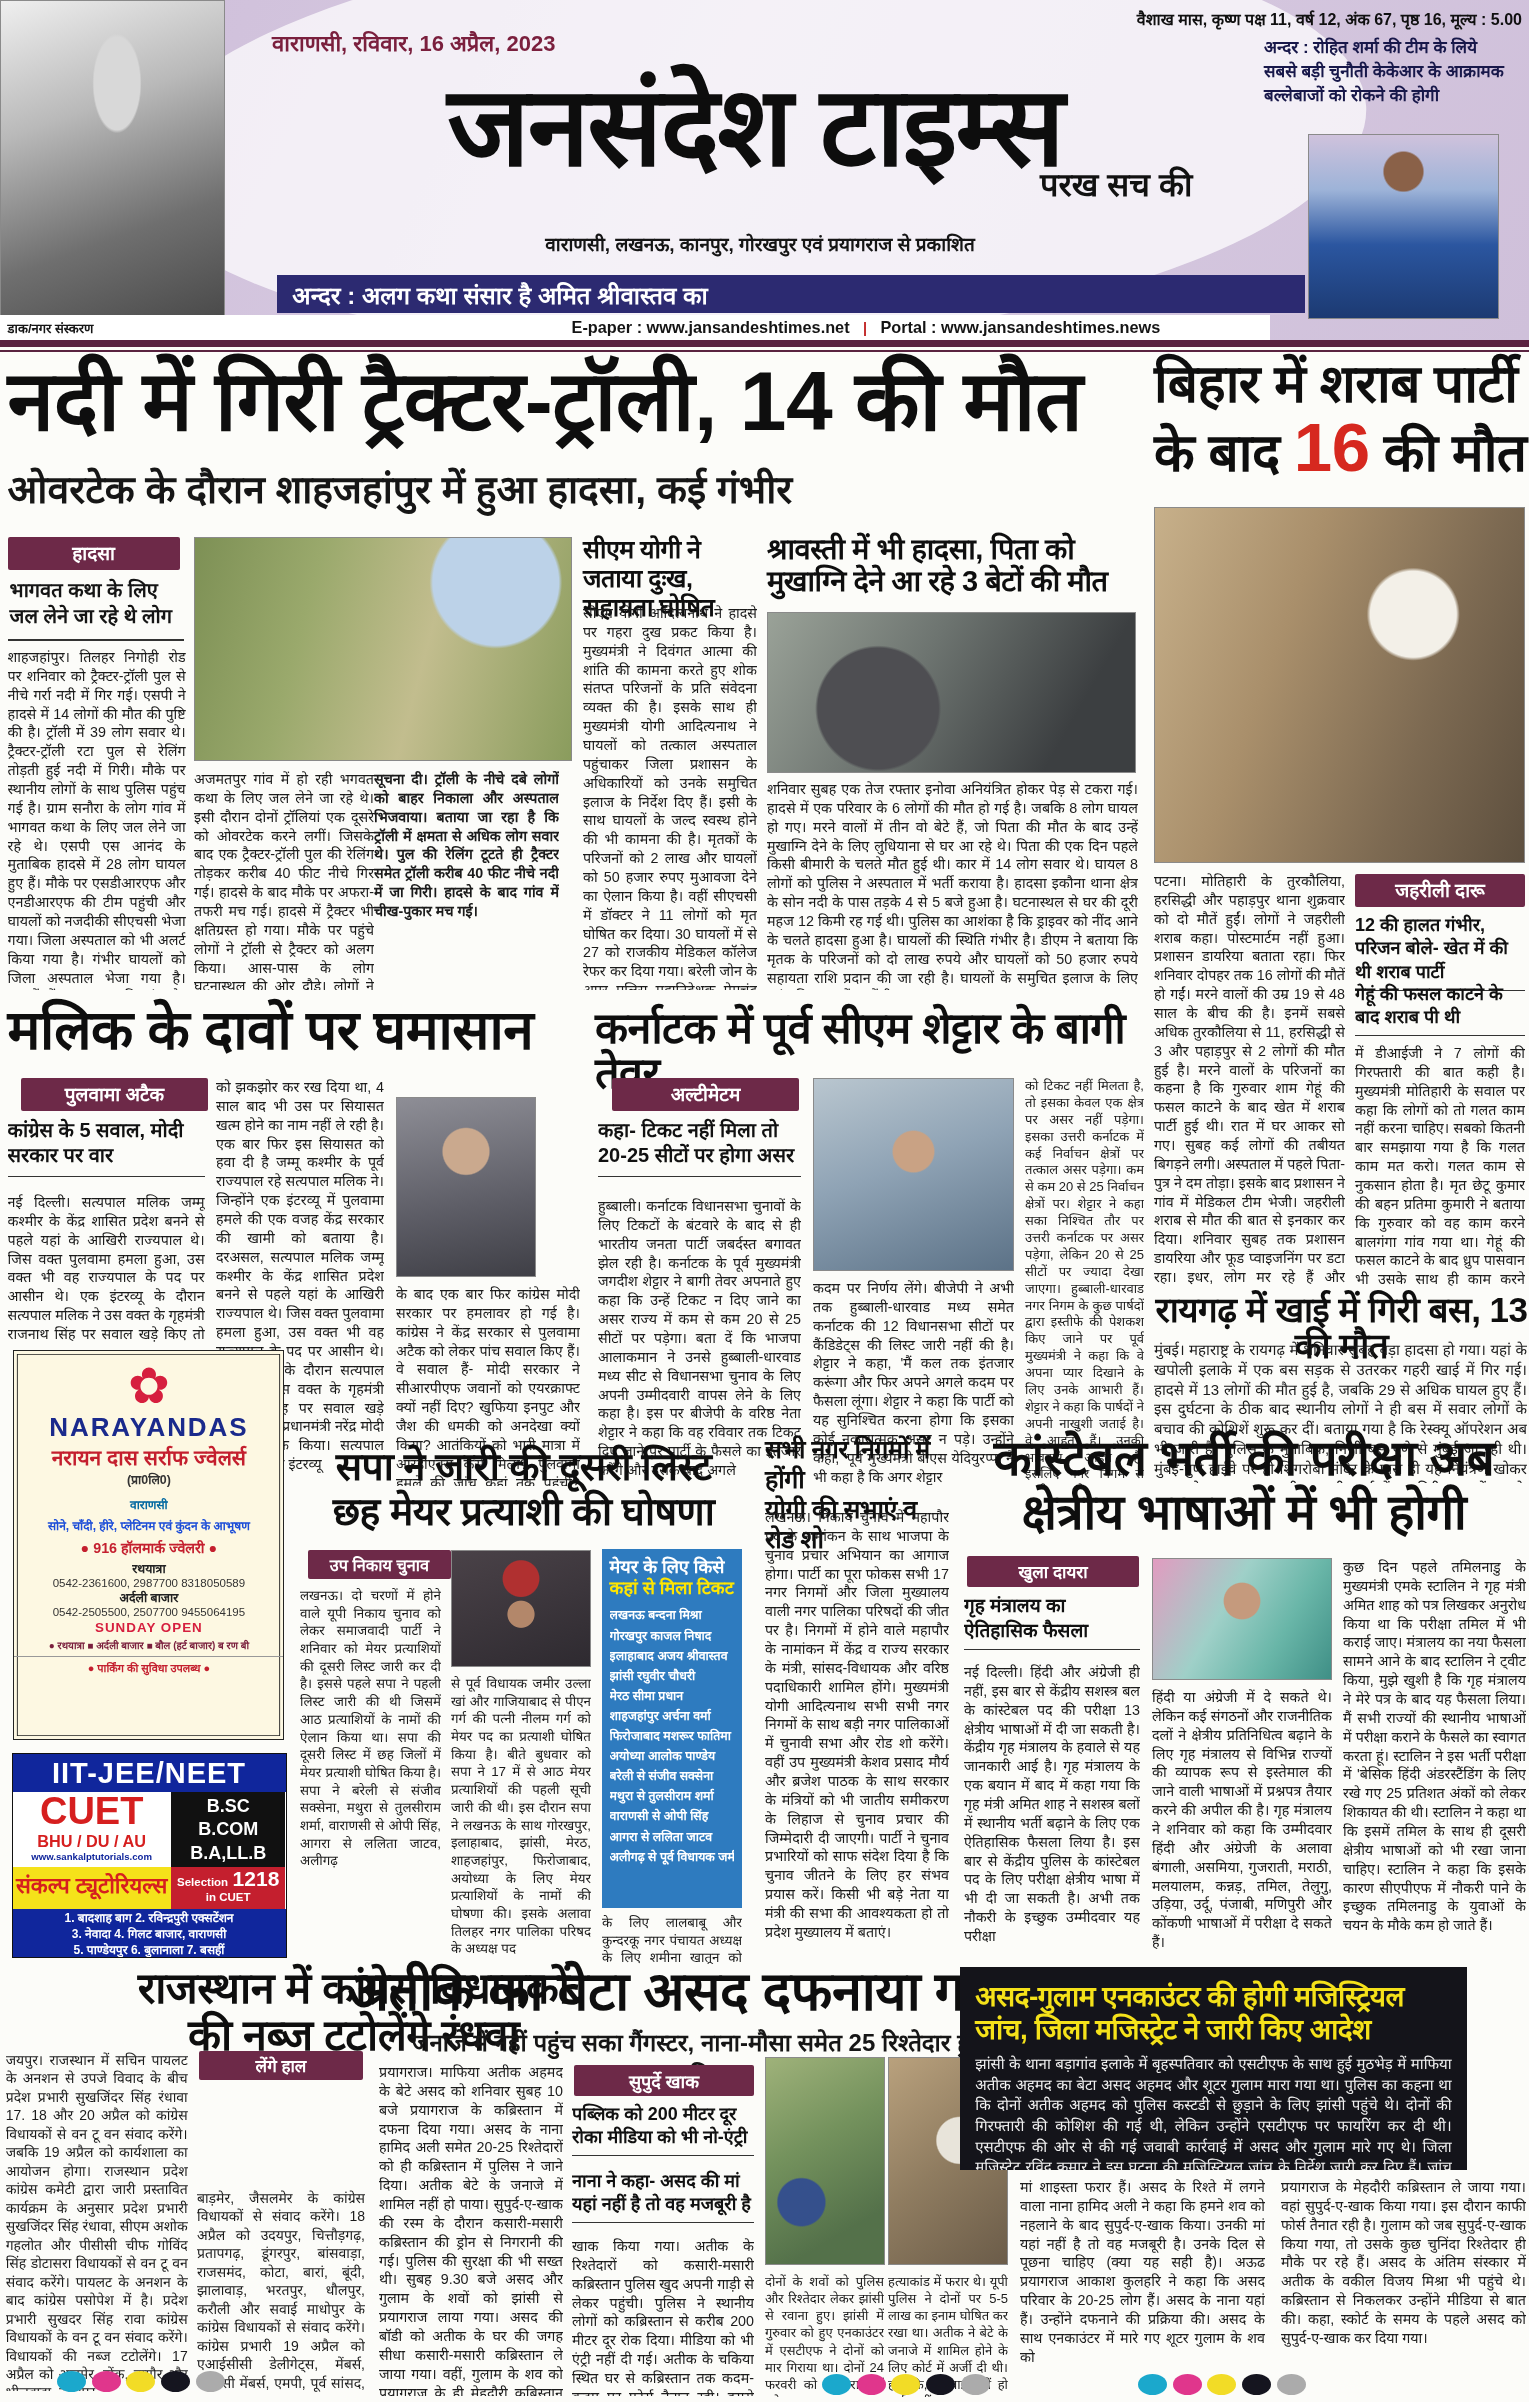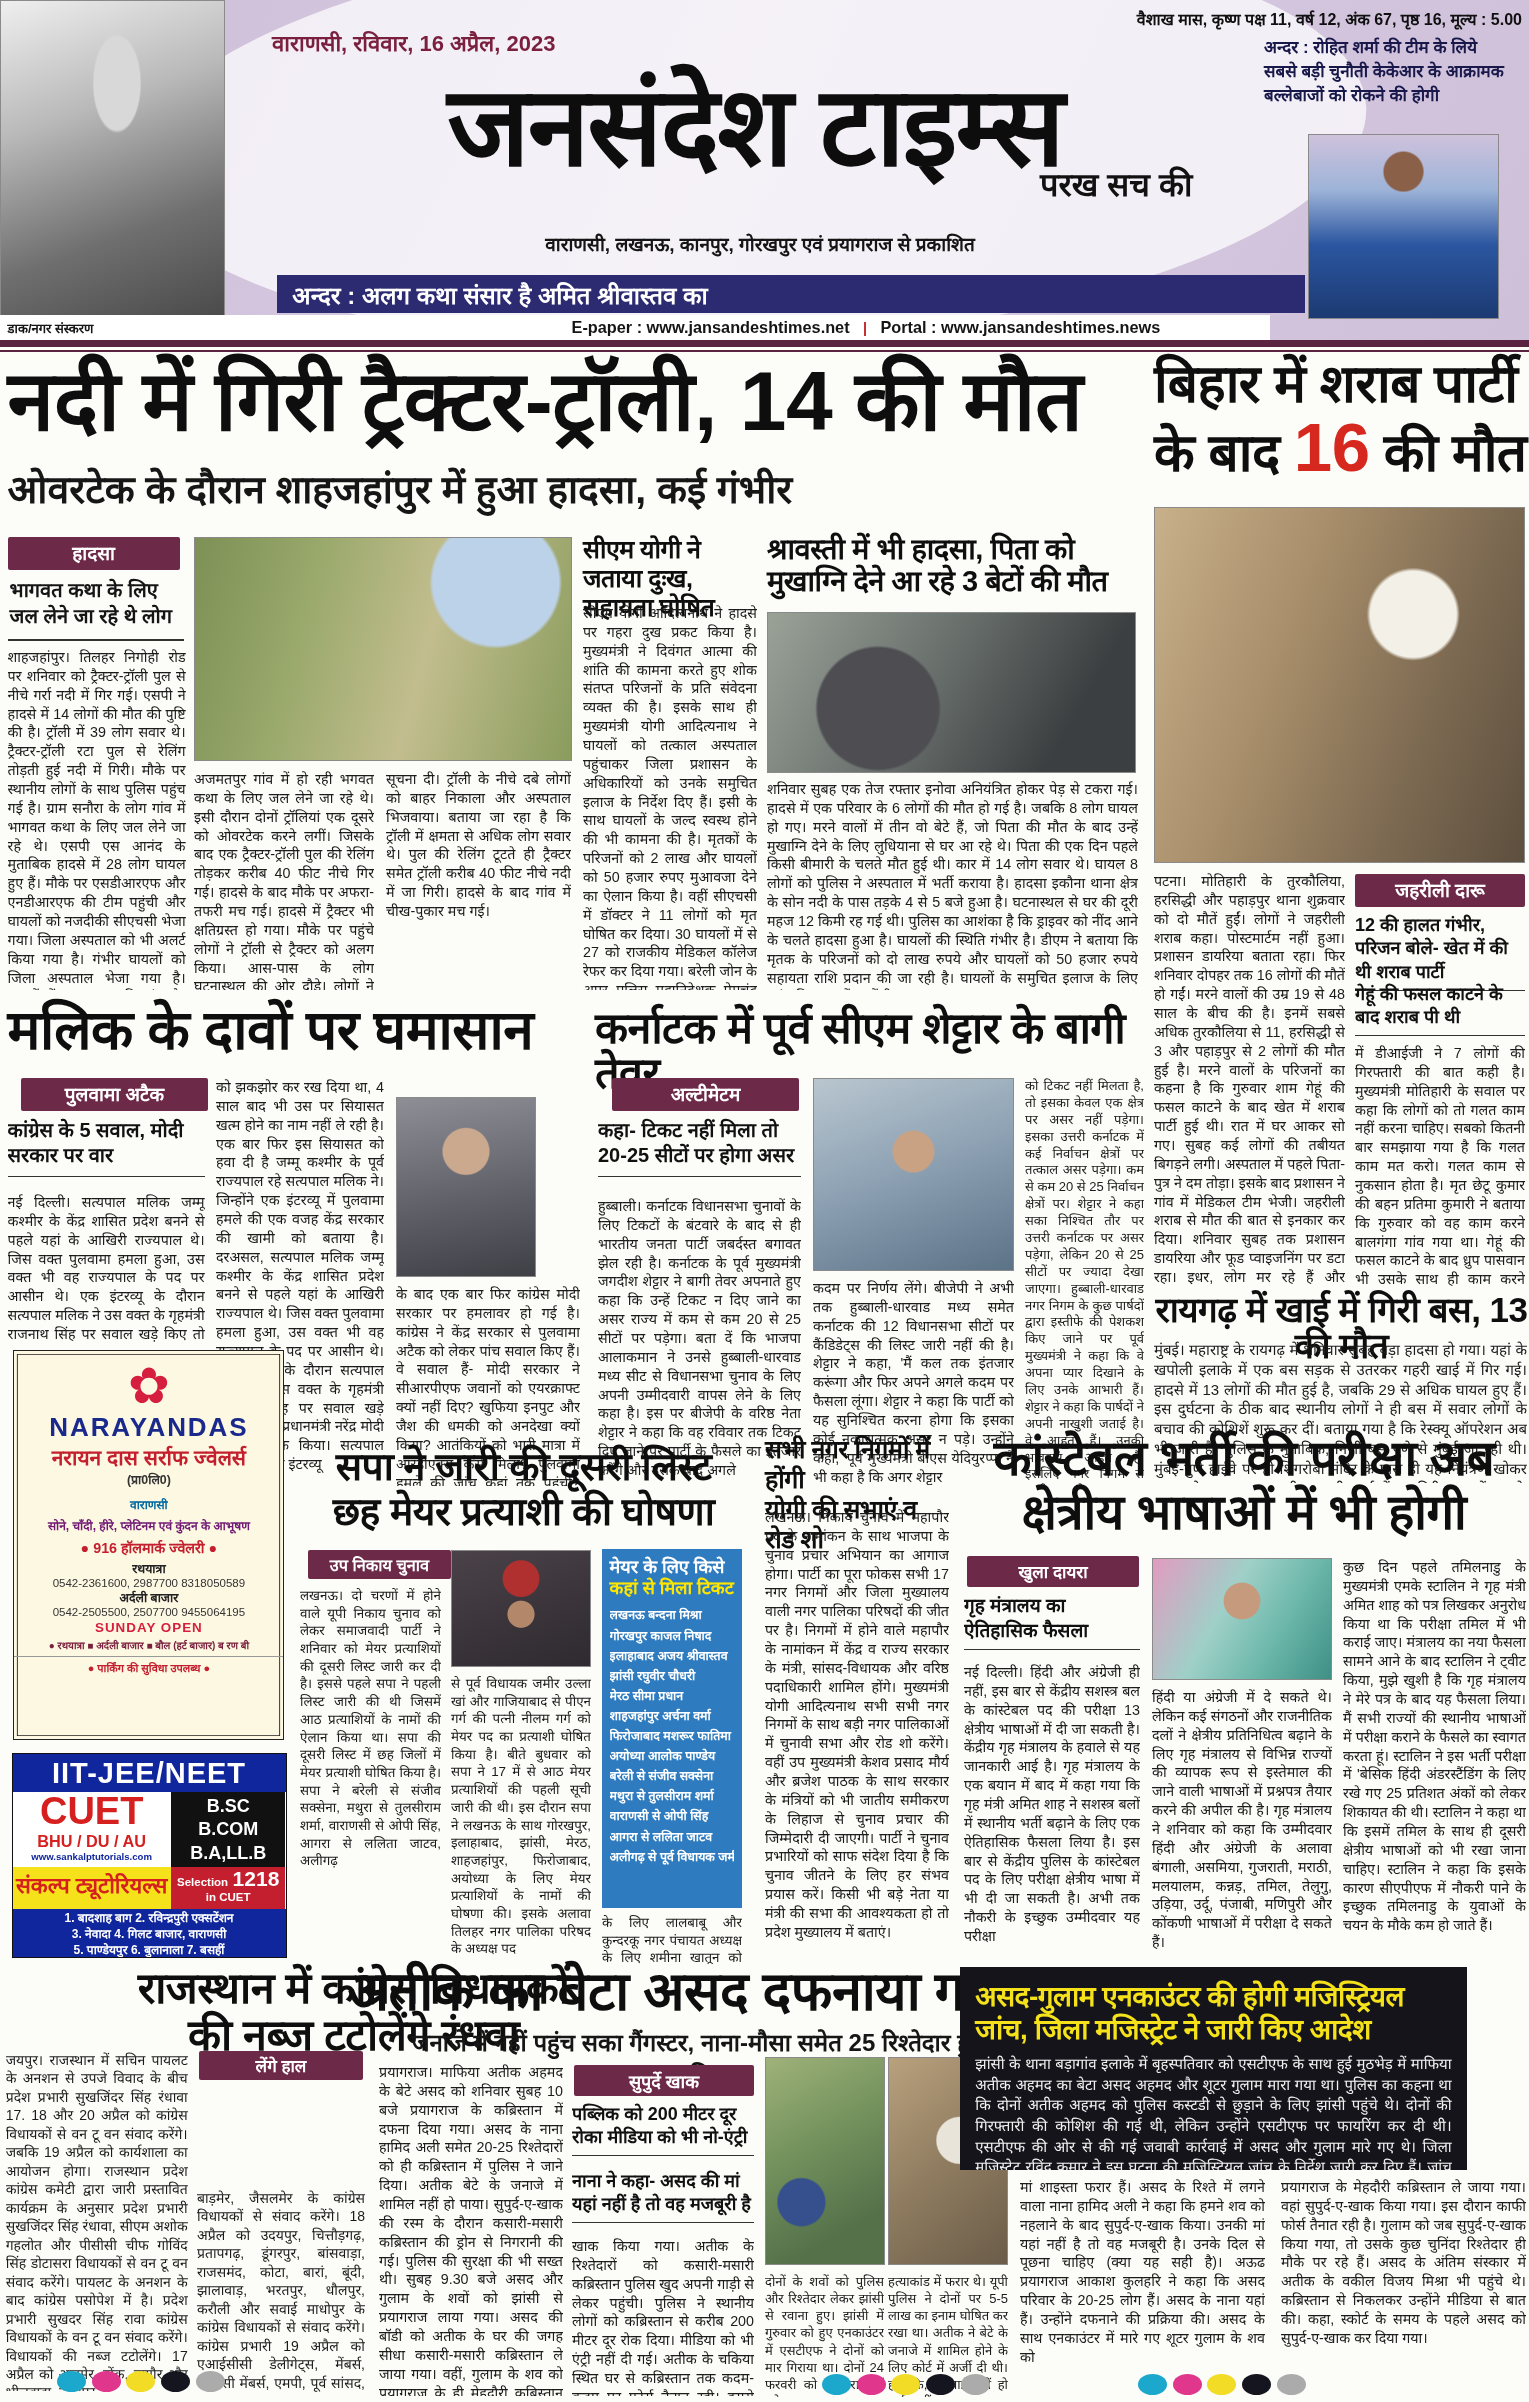--- a/index.html
+++ b/index.html
@@ -88,21 +88,21 @@
     <span>की मौत</span>
   </div>
 
   <div class="abs kicker" style="left:7.6px;top:537px;width:172px;height:32.5px;">हादसा</div>
   <div class="abs" style="left:9.6px;top:577px;width:174px;font-weight:700;font-size:20px;line-height:1.3;">भागवत कथा के लिए जल लेने जा रहे थे लोग</div>
   <div class="abs hr" style="left:7.6px;top:639px;width:176px;"></div>
   <div class="abs body-sm" style="left:7.6px;top:648px;width:178px;height:342px;">शाहजहांपुर। तिलहर निगोही रोड पर शनिवार को ट्रैक्टर-ट्रॉली पुल से नीचे गर्रा नदी में गिर गई। एसपी ने हादसे में 14 लोगों की मौत की पुष्टि की है। ट्रॉली में 39 लोग सवार थे। ट्रैक्टर-ट्रॉली रटा पुल से रेलिंग तोड़ती हुई नदी में गिरी। मौके पर स्थानीय लोगों के साथ पुलिस पहुंच गई है। ग्राम सनौरा के लोग गांव में भागवत कथा के लिए जल लेने जा रहे थे। एसपी एस आनंद के मुताबिक हादसे में 28 लोग घायल हुए हैं। मौके पर एसडीआरएफ और एनडीआरएफ की टीम पहुंची और घायलों को नजदीकी सीएचसी भेजा गया। जिला अस्पताल को भी अलर्ट किया गया है। गंभीर घायलों को जिला अस्पताल भेजा गया है। मृतकों में ज्यादातर महिलाएं और बच्चे शामिल हैं। दो ट्रैक्टर-ट्रॉली और डीसीएम से लोग</div>
 
   <div class="abs ph photo-river" style="left:194px;top:537px;width:378px;height:224px;"></div>
   <div class="abs body-sm" style="left:194px;top:770px;width:180px;height:220px;">अजमतपुर गांव में हो रही भगवत कथा के लिए जल लेने जा रहे थे। इसी दौरान दोनों ट्रॉलियां एक दूसरे को ओवरटेक करने लगीं। जिसके बाद एक ट्रैक्टर-ट्रॉली पुल की रेलिंग तोड़कर करीब 40 फीट नीचे गिर गई। हादसे के बाद मौके पर अफरा-तफरी मच गई। हादसे में ट्रैक्टर भी क्षतिग्रस्त हो गया। मौके पर पहुंचे लोगों ने ट्रॉली से ट्रैक्टर को अलग किया। आस-पास के लोग घटनास्थल की ओर दौड़े। लोगों ने पुलिस को</div>
-  <div class="abs body-sm" style="left:386px;top:770px;width:185px;height:220px;">सूचना दी। ट्रॉली के नीचे दबे लोगों को बाहर निकाला और अस्पताल भिजवाया। बताया जा रहा है कि ट्रॉली में क्षमता से अधिक लोग सवार थे। पुल की रेलिंग टूटते ही ट्रैक्टर समेत ट्रॉली करीब 40 फीट नीचे नदी में जा गिरी। हादसे के बाद गांव में चीख-पुकार मच गई।</div>
+  <div class="abs body-sm" style="left:374px;top:770px;width:185px;height:220px;font-weight:bold;">सूचना दी। ट्रॉली के नीचे दबे लोगों को बाहर निकाला और अस्पताल भिजवाया। बताया जा रहा है कि ट्रॉली में क्षमता से अधिक लोग सवार थे। पुल की रेलिंग टूटते ही ट्रैक्टर समेत ट्रॉली करीब 40 फीट नीचे नदी में जा गिरी। हादसे के बाद गांव में चीख-पुकार मच गई।</div>
 
   <div class="abs hl" style="left:583px;top:535px;width:174px;font-size:25px;line-height:1.15;">सीएम योगी ने जताया दुःख, सहायता घोषित</div>
   <div class="abs body-sm" style="left:583px;top:604px;width:174px;height:386px;">सीएम योगी आदित्यनाथ ने हादसे पर गहरा दुख प्रकट किया है। मुख्यमंत्री ने दिवंगत आत्मा की शांति की कामना करते हुए शोक संतप्त परिजनों के प्रति संवेदना व्यक्त की है। इसके साथ ही मुख्यमंत्री योगी आदित्यनाथ ने घायलों को तत्काल अस्पताल पहुंचाकर जिला प्रशासन के अधिकारियों को उनके समुचित इलाज के निर्देश दिए हैं। इसी के साथ घायलों के जल्द स्वस्थ होने की भी कामना की है। मृतकों के परिजनों को 2 लाख और घायलों को 50 हजार रुपए मुआवजा देने का ऐलान किया है। वहीं सीएचसी में डॉक्टर ने 11 लोगों को मृत घोषित कर दिया। 30 घायलों में से 27 को राजकीय मेडिकल कॉलेज रेफर कर दिया गया। बरेली जोन के अपर पुलिस महानिदेशक प्रेमचंद्र मीना, आईजी डॉ. राकेश, डीएम उमेश प्रताप सिंह, एसपी एस. आनंद आदि अधिकारी सीएचसी पहुंचे।</div>
 
   <div class="abs hl" style="left:767px;top:533px;width:373px;font-size:29px;line-height:1.12;">श्रावस्ती में भी हादसा, पिता को मुखाग्नि देने आ रहे 3 बेटों की मौत</div>
   <div class="abs ph photo-wreck" style="left:767px;top:612px;width:369px;height:161px;"></div>
   <div class="abs body-sm" style="left:767px;top:780px;width:371px;height:210px;">शनिवार सुबह एक तेज रफ्तार इनोवा अनियंत्रित होकर पेड़ से टकरा गई। हादसे में एक परिवार के 6 लोगों की मौत हो गई है। जबकि 8 लोग घायल हो गए। मरने वालों में तीन वो बेटे हैं, जो पिता की मौत के बाद उन्हें मुखाग्नि देने के लिए लुधियाना से घर आ रहे थे। पिता की एक दिन पहले किसी बीमारी के चलते मौत हुई थी। कार में 14 लोग सवार थे। घायल 8 लोगों को पुलिस ने अस्पताल में भर्ती कराया है। हादसा इकौना थाना क्षेत्र के सोन नदी के पास तड़के 4 से 5 बजे हुआ है। घटनास्थल से घर की दूरी महज 12 किमी रह गई थी। पुलिस का आशंका है कि ड्राइवर को नींद आने के चलते हादसा हुआ है। घायलों की स्थिति गंभीर है। डीएम ने बताया कि मृतक के परिजनों को दो लाख रुपये और घायलों को 50 हजार रुपये सहायता राशि प्रदान की जा रही है। घायलों के समुचित इलाज के लिए प्रबंध किए गए हैं। एजेंसी</div>
 
   <div class="abs ph photo-crowd" style="left:1154px;top:507px;width:371px;height:356px;"></div>
   <div class="abs body-sm" style="left:1154px;top:872px;width:191px;height:415px;">पटना। मोतिहारी के तुरकौलिया, हरसिद्धी और पहाड़पुर थाना शुक्रवार को दो मौतें हुईं। लोगों ने जहरीली शराब कहा। पोस्टमार्टम नहीं हुआ। प्रशासन डायरिया बताता रहा। फिर शनिवार दोपहर तक 16 लोगों की मौतें हो गईं। मरने वालों की उम्र 19 से 48 साल के बीच की है। इनमें सबसे अधिक तुरकौलिया से 11, हरसिद्धी से 3 और पहाड़पुर से 2 लोगों की मौत हुई है। मरने वालों के परिजनों का कहना है कि गुरुवार शाम गेहूं की फसल काटने के बाद खेत में शराब पार्टी हुई थी। रात में घर आकर सो गए। सुबह कई लोगों की तबीयत बिगड़ने लगी। अस्पताल में पहले पिता-पुत्र ने दम तोड़ा। इसके बाद प्रशासन ने गांव में मेडिकल टीम भेजी। जहरीली शराब से मौत की बात से इनकार कर दिया। शनिवार सुबह तक प्रशासन डायरिया और फूड प्वाइजनिंग पर डटा रहा। इधर, लोग मर रहे हैं और पोस्टमार्टम बगैर परिवार वालों ने 7 लाशों को जला दिया गया। 12 लोग गंभीर है, उनके बारे में कोई जानकारी खुलकर नहीं आ रही है। इनके परिजनों का रो-रोकर बुरा हाल है। इन लोगों द्वारा भी शराब पीने की बात सामने आ रही है। इधर, मामला गंभीर होते देख पुलिस मुख्यालय के मोतिहारी एसपी को जांच का निर्देश दिया है। पटना से मद्य निषेध विभाग की एक स्पेशल टीम मोतीहारी पहुंच गई है। इधर, इस मामले</div>
@@ -130,21 +130,21 @@
   <div class="abs ph photo-shettar" style="left:813px;top:1078px;width:201px;height:193px;"></div>
   <div class="abs body-sm" style="left:813px;top:1279px;width:201px;height:206px;">कदम पर निर्णय लेंगे। बीजेपी ने अभी तक हुब्बाली-धारवाड मध्य समेत कर्नाटक की 12 विधानसभा सीटों पर कैंडिडेट्स की लिस्ट जारी नहीं की है। शेट्टार ने कहा, 'मैं कल तक इंतजार करूंगा और फिर अपने अगले कदम पर फैसला लूंगा। शेट्टार ने कहा कि पार्टी को यह सुनिश्चित करना होगा कि इसका कोई नकारात्मक असर न पड़े। उन्होंने कहा, 'पूर्व मुख्यमंत्री बीएस येदियुरप्पा ने भी कहा है कि अगर शेट्टार</div>
   <div class="abs body-xs" style="left:1025px;top:1078px;width:119px;height:407px;">को टिकट नहीं मिलता है, तो इसका केवल एक क्षेत्र पर असर नहीं पड़ेगा। इसका उत्तरी कर्नाटक में कई निर्वाचन क्षेत्रों पर तत्काल असर पड़ेगा। कम से कम 20 से 25 निर्वाचन क्षेत्रों पर। शेट्टार ने कहा सका निश्चित तौर पर उत्तरी कर्नाटक पर असर पड़ेगा, लेकिन 20 से 25 सीटों पर ज्यादा देखा जाएगा। हुब्बाली-धारवाड नगर निगम के कुछ पार्षदों द्वारा इस्तीफे की पेशकश किए जाने पर पूर्व मुख्यमंत्री ने कहा कि वे अपना प्यार दिखाने के लिए उनके आभारी हैं। शेट्टार ने कहा कि पार्षदों ने अपनी नाखुशी जताई है। वे आहत हैं। उनकी भावनाएं आहत हैं, इसलिए नगर निगम से इस्तीफा देकर अपना आक्रोश जता रहे हैं। शेट्टार ने कहा कि वह पार्षदों की राय पर गौर करेंगे और फिर अगले कदम पर फैसला लेंगे।</div>
 
   <div id="ad-nd" class="abs" style="left:13.4px;top:1350px;width:271px;height:390px;">
     <div style="font-size:50px;color:#d61f3e;line-height:1;">✿</div>
     <div style="font-size:26px;color:#1a2a8c;letter-spacing:1.9px;font-weight:600;margin-top:1.9px;">NARAYANDAS</div>
     <div style="font-size:21px;color:#c41f2e;font-weight:800;">नरायन दास सर्राफ ज्वेलर्स</div>
     <div style="font-size:12.4px;font-weight:700;color:#333;">(प्रा0लि0)</div>
     <div style="font-size:12px;font-weight:800;color:#0369a1;margin-top:8px;">वाराणसी</div>
-    <div style="font-size:12px;font-weight:700;color:#701a75;margin-top:3.8px;">सोने, चाँदी, हीरे, प्लेटिनम एवं कुंदन के आभूषण</div>
+    <div style="font-size:12px;font-weight:700;color:#1d4ed8;margin-top:3.8px;">सोने, चाँदी, हीरे, प्लेटिनम एवं कुंदन के आभूषण</div>
     <div style="font-size:14.3px;font-weight:800;color:#c41f2e;margin-top:3.8px;">● 916 हॉलमार्क ज्वेलरी ●</div>
     <div style="font-size:12.4px;font-weight:800;color:#222;margin-top:2.9px;">रथयात्रा</div>
     <div style="font-size:11.5px;color:#333;">0542-2361600, 2987700  8318050589</div>
     <div style="font-size:12.4px;font-weight:800;color:#222;">अर्दली बाजार</div>
     <div style="font-size:11.5px;color:#333;">0542-2505500, 2507700  9455064195</div>
     <div style="font-size:13.4px;font-weight:800;color:#d61f3e;letter-spacing:1px;margin-top:1.9px;">SUNDAY OPEN</div>
     <div style="font-size:10px;color:#7a1f3d;font-weight:700;margin-top:2.9px;">● रथयात्रा ■ अर्दली बाजार ■ बौल (हर्ट बाजार) ब रण बी</div>
     <div style="font-size:11px;color:#c41f2e;font-weight:700;margin-top:3.8px;border-top:1px solid #999;padding-top:3.8px;">● पार्किंग की सुविधा उपलब्ध ●</div>
   </div>
 

